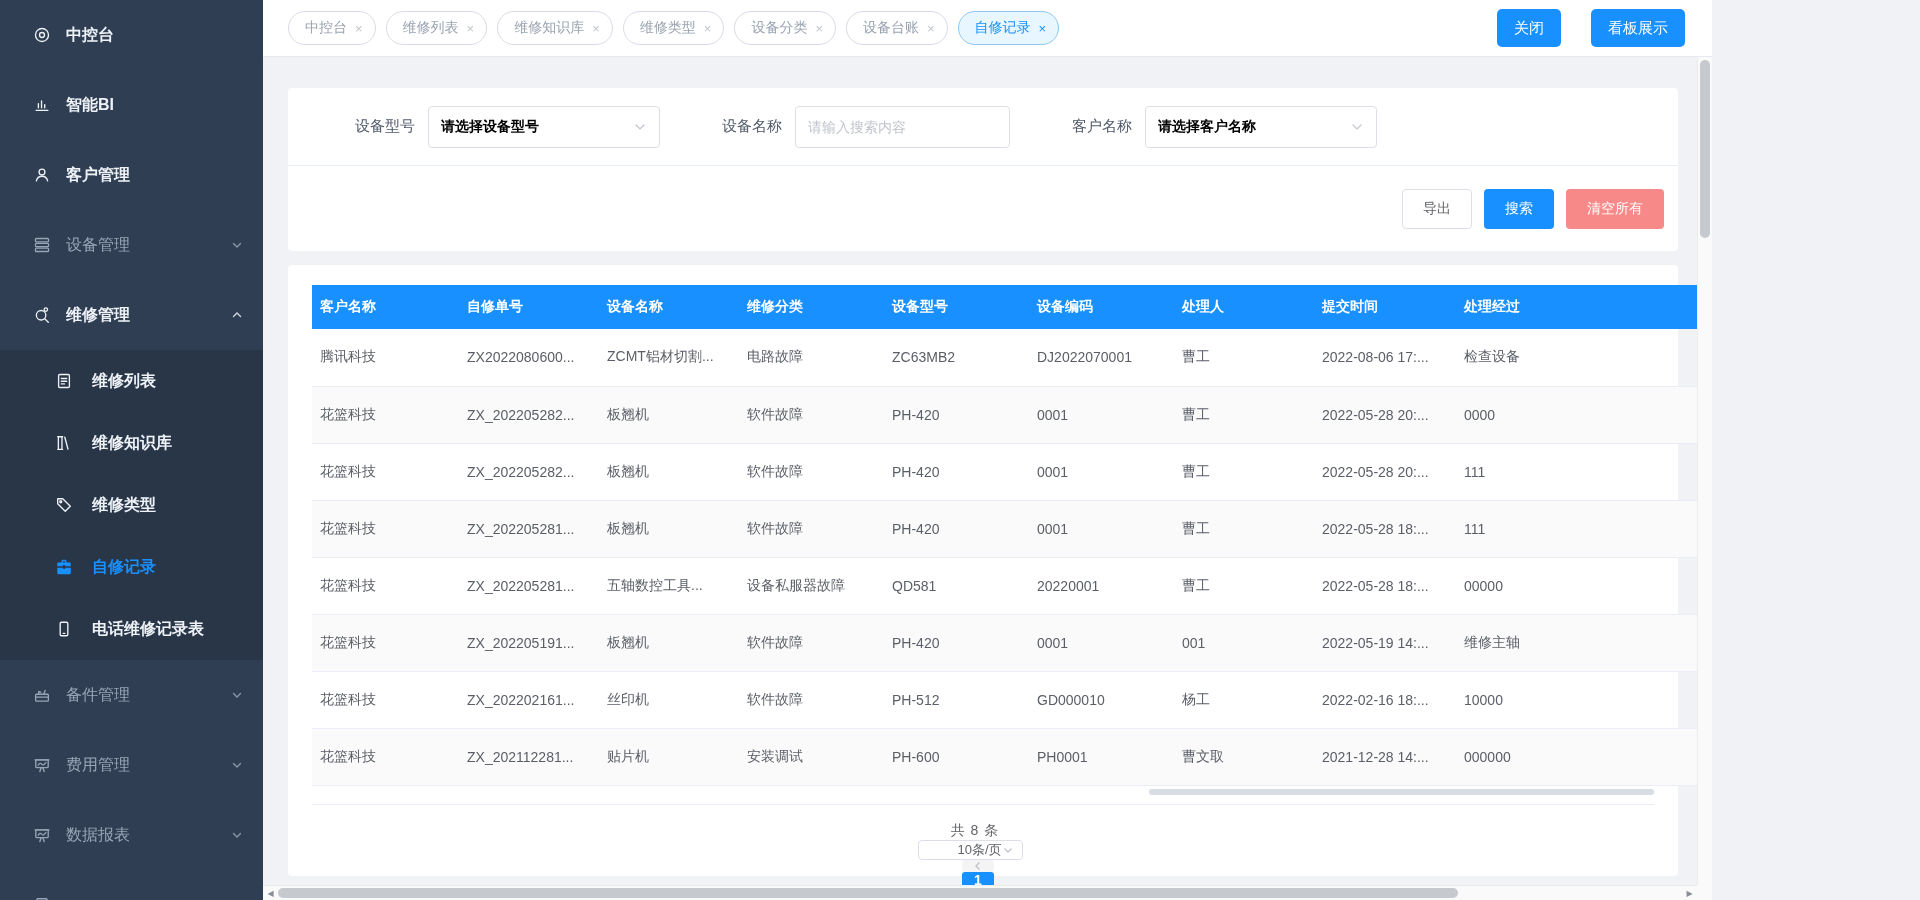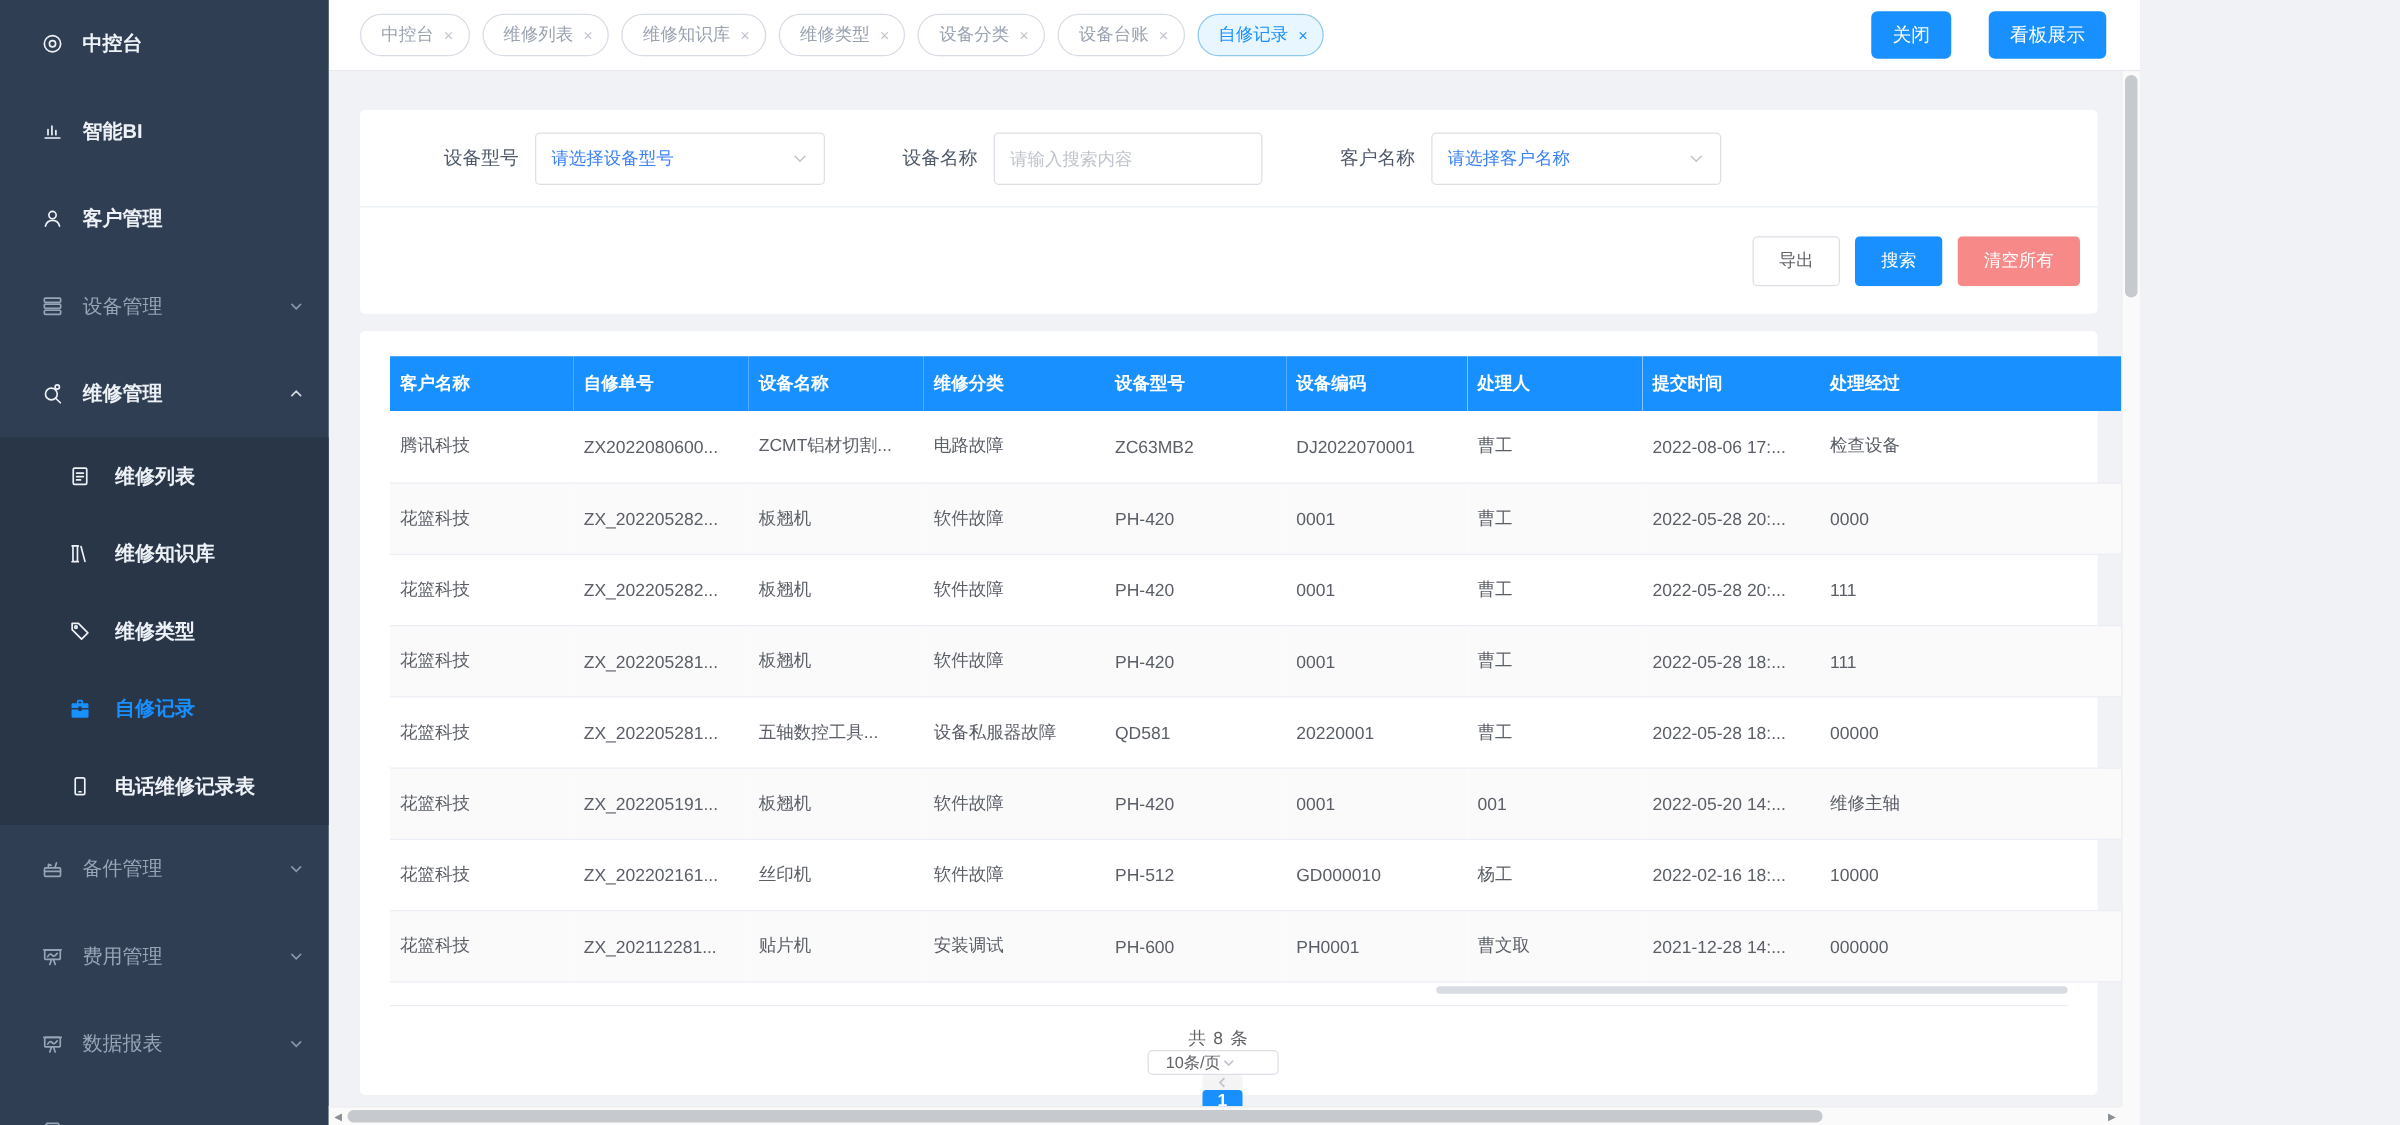--- a/index.html
+++ b/index.html
@@ -38,21 +38,21 @@
   .content { flex:1; background:#f0f2f5; padding:31px 34px 0 25px; position:relative; overflow:hidden; }
 
   
   .filter-card { background:#fff; border-radius:4px; }
   .filter-row { height:78px; display:flex; align-items:center; padding-left:67px; border-bottom:1px solid #e7eef4; }
   .f-group { display:flex; align-items:center; }
   .f-group + .f-group { margin-left:62px; }
   .f-label { font-size:15px; color:#4e5969; margin-right:13px; white-space:nowrap; }
   .f-control { width:232px; height:42px; border:1px solid #dcdfe6; border-radius:4px; display:flex; align-items:center; padding:0 12px; background:#fff; cursor:pointer; }
   .f-control.input-ctl { width:215px; cursor:text; }
-  .f-placeholder { color:#3b82f6; font-size:14px; flex:1; white-space:nowrap; overflow:hidden; }
+  .f-placeholder { color:#000000; font-size:14px; flex:1; white-space:nowrap; overflow:hidden;font-weight:bold; }
   .f-input { border:none; outline:none; width:100%; font-size:14px; font-family:inherit; color:#701a75; background:transparent; }
   .f-input::placeholder { color:#c0c4cc; }
   .f-chev { display:flex; color:#c0c4cc; flex:none; }
   .filter-actions { height:85px; display:flex; align-items:center; justify-content:flex-end; gap:12px; padding-right:14px; }
   .abtn { height:40px; border-radius:4px; font-size:14px; padding:0 20px; cursor:pointer; font-family:inherit; border:1px solid transparent; white-space:nowrap; }
   .abtn.plain { background:#fff; border-color:#dcdfe6; color:#606266; }
   .abtn.primary { background:var(--primary); color:#fff; }
   .abtn.danger { background:var(--danger); color:#fff; }
 
   
@@ -63,21 +63,21 @@
   td { height:57px; vertical-align:middle; font-size:14px; color:#5a5e66; border-bottom:1px solid var(--table-border); padding:0 10px 0 8px; white-space:nowrap; overflow:hidden; }
   tbody tr:nth-child(even) { background:var(--row-stripe); }
   th.right, td.right { text-align:right; }
   td.action { vertical-align:top; padding-top:9px; }
   .detail-link { color:var(--link); cursor:pointer; }
   .h-thumb { margin-top:3px; margin-left:auto; width:505px; height:6px; border-radius:3px; background:#d8dde3; }
 
   
   .pagination { display:flex; align-items:center; margin-top:17px; height:34px; font-size:14px; color:#606266;flex-direction:column; }
   .pg-total { margin-right:16px; letter-spacing:1px; white-space:nowrap; }
-  .pg-size { width:105px; height:32px; border:1px solid #dcdfe6; border-radius:4px; display:flex; align-items:center; justify-content:flex-start; padding:0 8px 0 14px; font-size:13px; margin-right:26px; cursor:pointer; background:#fff; }
+  .pg-size { width:105px; height:32px; border:1px solid #dcdfe6; border-radius:4px; display:flex; align-items:center; justify-content:flex-end; padding:0 8px 0 14px; font-size:13px; margin-right:26px; cursor:pointer; background:#fff; }
   .pg-btn { width:32px; height:32px; border-radius:3px; background:#f4f4f5; color:#bfc3c9; display:flex; align-items:center; justify-content:center; margin-right:10px; cursor:pointer; }
   .pg-cur { width:32px; height:32px; border-radius:3px; background:var(--primary); color:#fff; font-weight:700; display:flex; align-items:center; justify-content:center; margin-right:10px; cursor:pointer; }
   .pg-goto { margin-left:18px; display:flex; align-items:center; gap:19px; }
   .pg-input { width:50px; height:32px; border:1px solid #dcdfe6; border-radius:4px; text-align:center; font-size:14px; color:#606266; font-family:inherit; outline:none; }
 
   
   .vscroll { position:absolute; top:57px; right:0; bottom:15px; width:15px; background:#fafafa; border-left:1px solid #ececec; z-index:4; }
   .vthumb { position:absolute; top:3px; left:2px; width:10px; height:178px; background:#c6c9ce; border-radius:5px; }
   .hscroll { position:absolute; left:263px; right:15px; bottom:0; height:15px; background:#fafafa; border-top:1px solid #ececec; display:flex; align-items:center; z-index:4; }
   .h-arrow { width:15px; flex:none; text-align:center; color:#8a8f96; font-size:8px; line-height:15px; }
@@ -419,21 +419,21 @@
                   <td class="right action"><span class="detail-link">详情</span></td>
                 </tr>
                 <tr>
                   <td>花篮科技</td>
                   <td>ZX_202205191...</td>
                   <td>板翘机</td>
                   <td>软件故障</td>
                   <td>PH-420</td>
                   <td>0001</td>
                   <td>001</td>
-                  <td>2022-05-20 14:...</td>
+                  <td>2022-05-19 14:...</td>
                   <td>维修主轴</td>
                   <td class="right action"><span class="detail-link">详情</span></td>
                 </tr>
                 <tr>
                   <td>花篮科技</td>
                   <td>ZX_202202161...</td>
                   <td>丝印机</td>
                   <td>软件故障</td>
                   <td>PH-512</td>
                   <td>GD000010</td>

